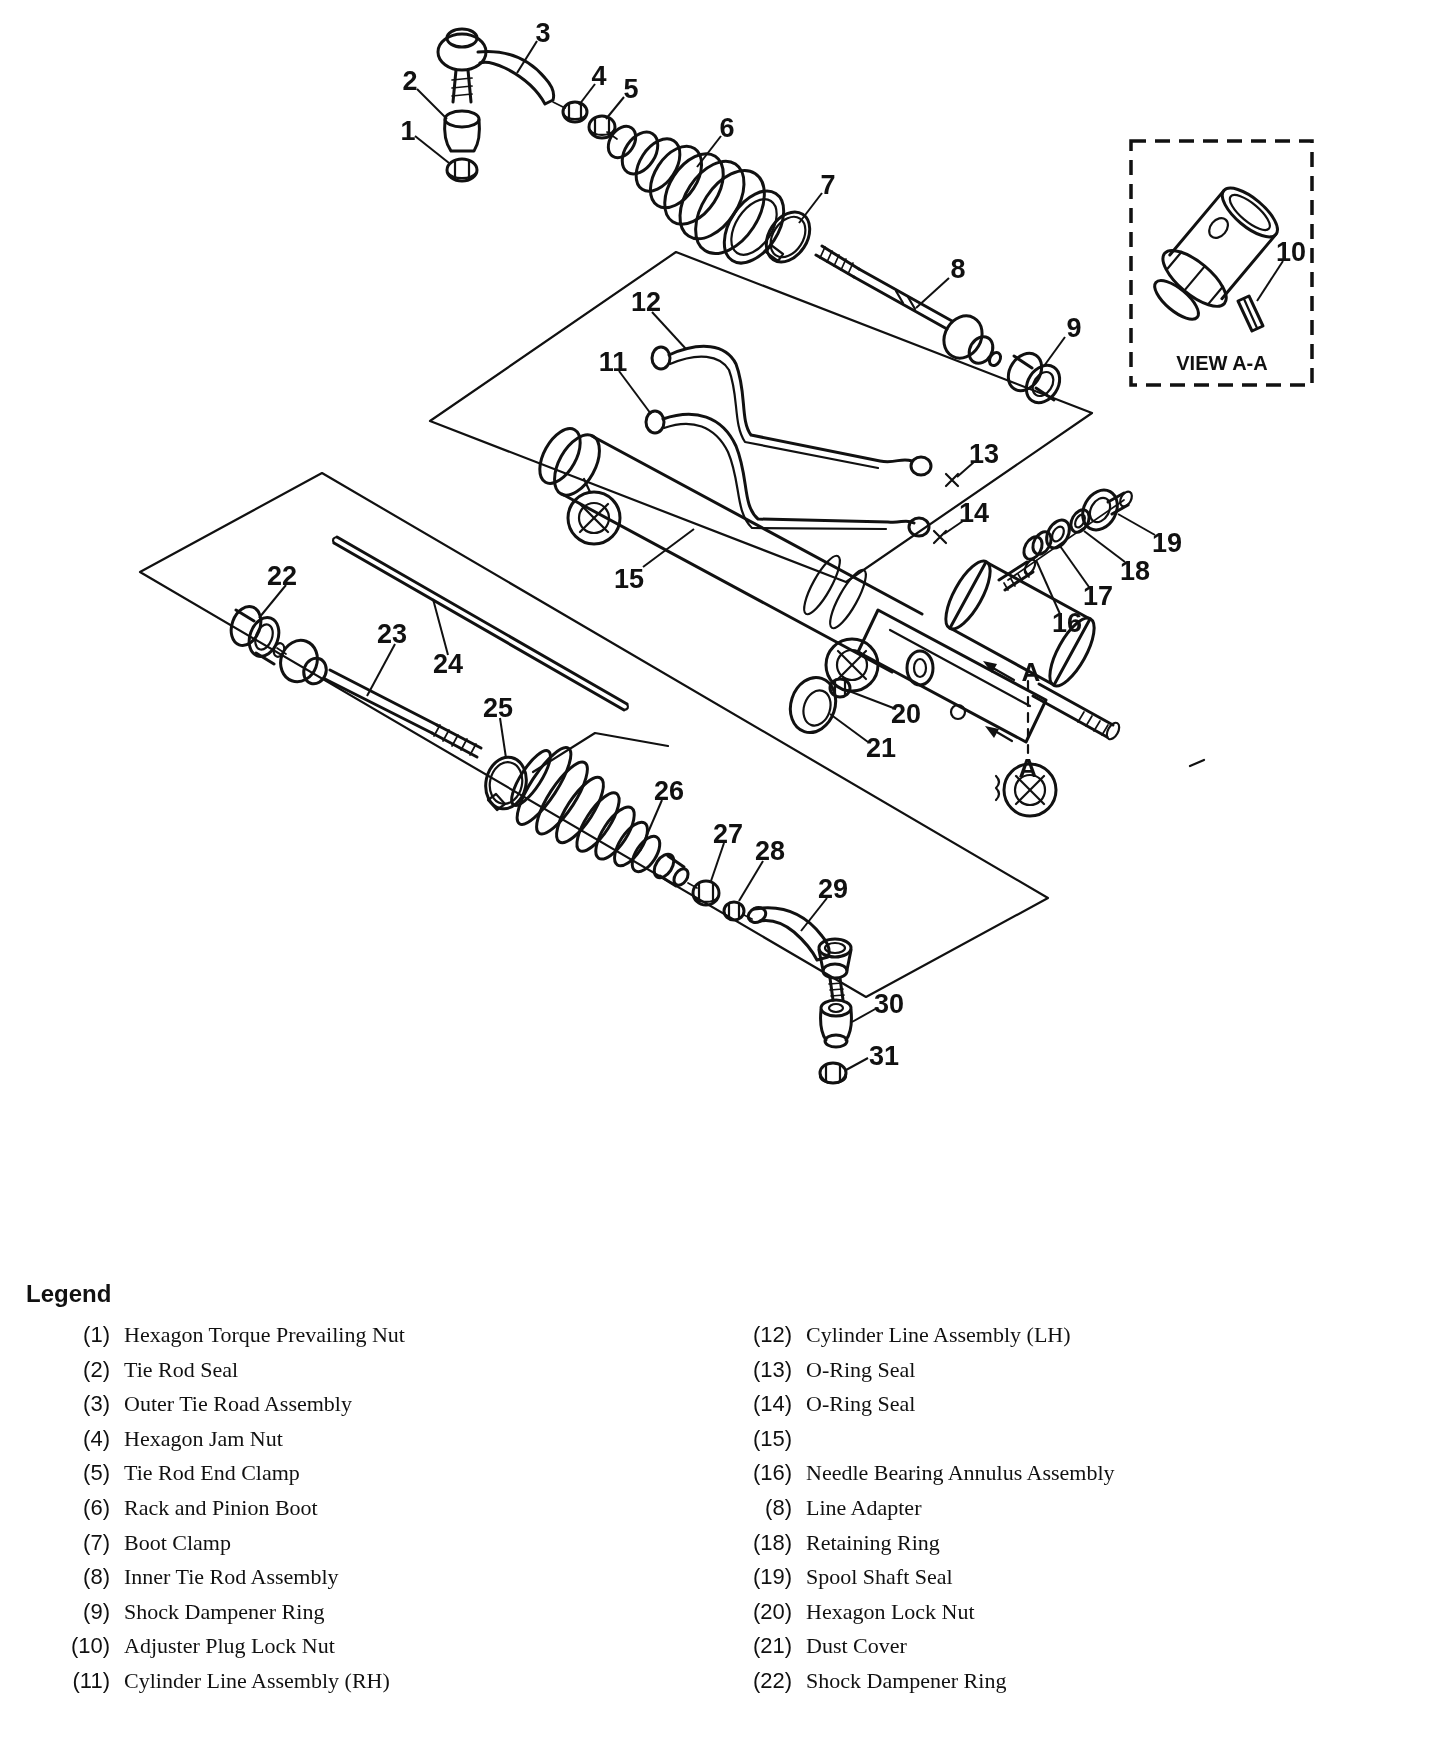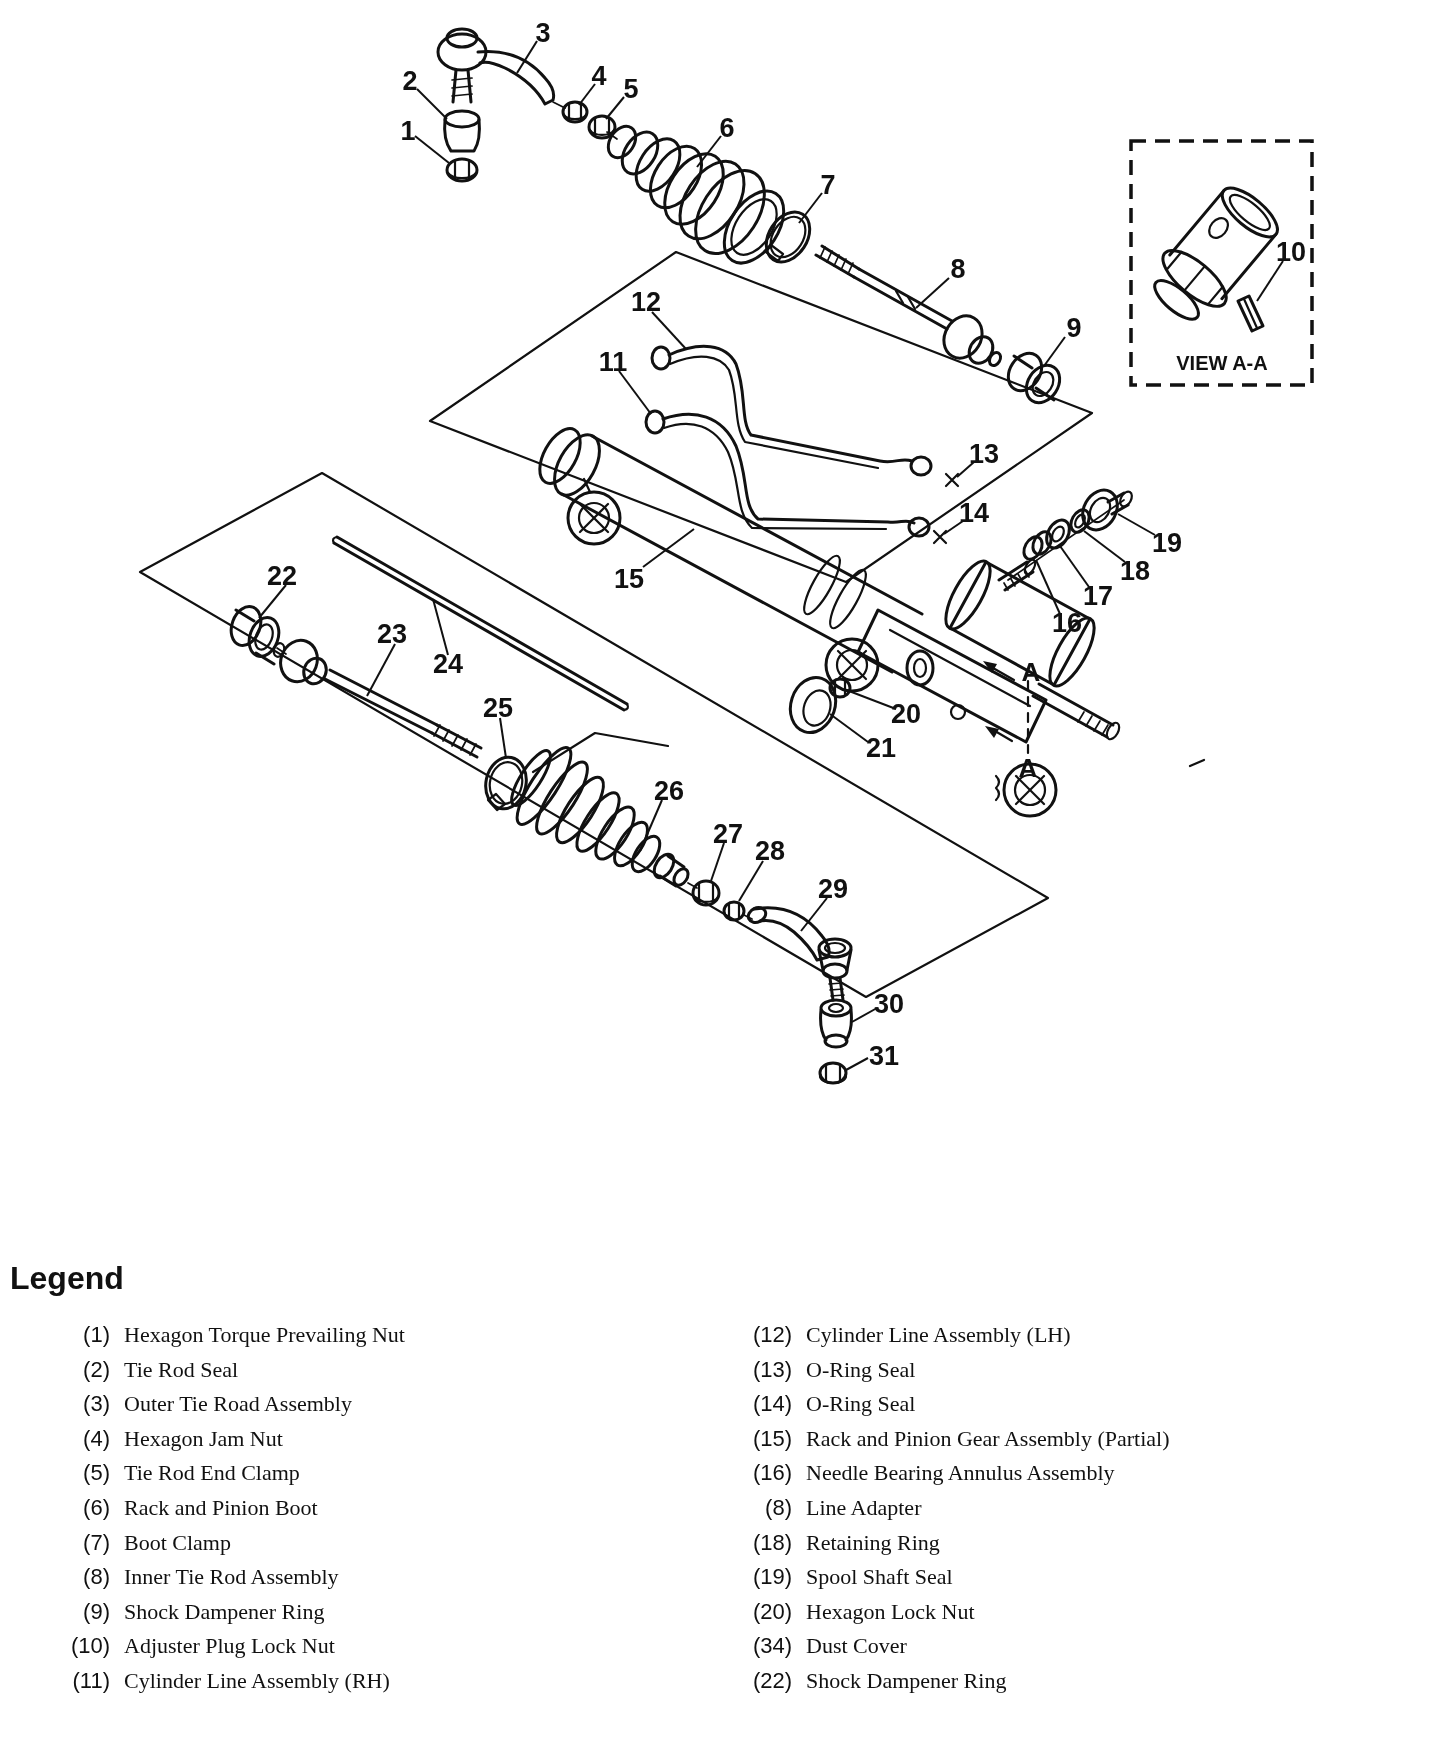--- a/index.html
+++ b/index.html
@@ -8,21 +8,21 @@
   svg{position:absolute;left:0;top:0;}
   svg *{vector-effect:non-scaling-stroke;}
   .ln{fill:none;stroke:#111;stroke-width:3;stroke-linecap:round;stroke-linejoin:round;}
   .ln2{fill:none;stroke:#111;stroke-width:2.2;stroke-linecap:round;stroke-linejoin:round;}
   .ln1{fill:none;stroke:#111;stroke-width:1.7;stroke-linecap:round;}
   .fill{fill:#111;stroke:none;}
   .callout{font:bold 27px "Liberation Sans",sans-serif;fill:#111;text-anchor:middle;}
   .marker{font:bold 26px "Liberation Sans",sans-serif;fill:#111;text-anchor:middle;}
   .insetTitle{font:bold 20px "Liberation Sans",sans-serif;fill:#111;text-anchor:middle;}
   .legend{position:absolute;left:10px;top:1264px;width:1420px;}
-  .legend h2{margin:0;font-size:32px;font-weight:bold;line-height:28px;}
+  .legend h2{margin:16px;font-size:24px;font-weight:bold;line-height:28px;}
   .legend-cols{position:absolute;left:0;top:54px;width:1420px;}
   .lcol{position:absolute;top:0;}
   .lcol1{left:0;width:660px;}
   .lcol2{left:722px;width:717px;}
   .lrow{display:flex;line-height:34.6px;font-size:22px;}
   .lnum{flex:0 0 auto;text-align:right;}
   .lcol1 .lnum{width:100px;}
   .lcol2 .lnum{width:60px;}
   .llabel{margin-left:14px;white-space:nowrap;font-family:Liberation Serif, serif;}
 </style>
@@ -476,21 +476,20 @@
       <div class="lrow">
             <span class="lnum">(13)</span>
             <span class="llabel">O-Ring Seal</span>
           </div>
       <div class="lrow">
             <span class="lnum">(14)</span>
             <span class="llabel">O-Ring Seal</span>
           </div>
       <div class="lrow">
             <span class="lnum">(15)</span>
-            <span class="llabel">Rack and Pinion Gear Assembly (Partial)</span>
           </div>
       <div class="lrow">
             <span class="lnum">(16)</span>
             <span class="llabel">Needle Bearing Annulus Assembly</span>
           </div>
       <div class="lrow">
             <span class="lnum">(8)</span>
             <span class="llabel">Line Adapter</span>
           </div>
       <div class="lrow">
@@ -499,21 +498,21 @@
           </div>
       <div class="lrow">
             <span class="lnum">(19)</span>
             <span class="llabel">Spool Shaft Seal</span>
           </div>
       <div class="lrow">
             <span class="lnum">(20)</span>
             <span class="llabel">Hexagon Lock Nut</span>
           </div>
       <div class="lrow">
-            <span class="lnum">(34)</span>
+            <span class="lnum">(21)</span>
             <span class="llabel">Dust Cover</span>
           </div>
       <div class="lrow">
             <span class="lnum">(22)</span>
             <span class="llabel">Shock Dampener Ring</span>
           </div>
     </div>
   </div>
 </div>
 

